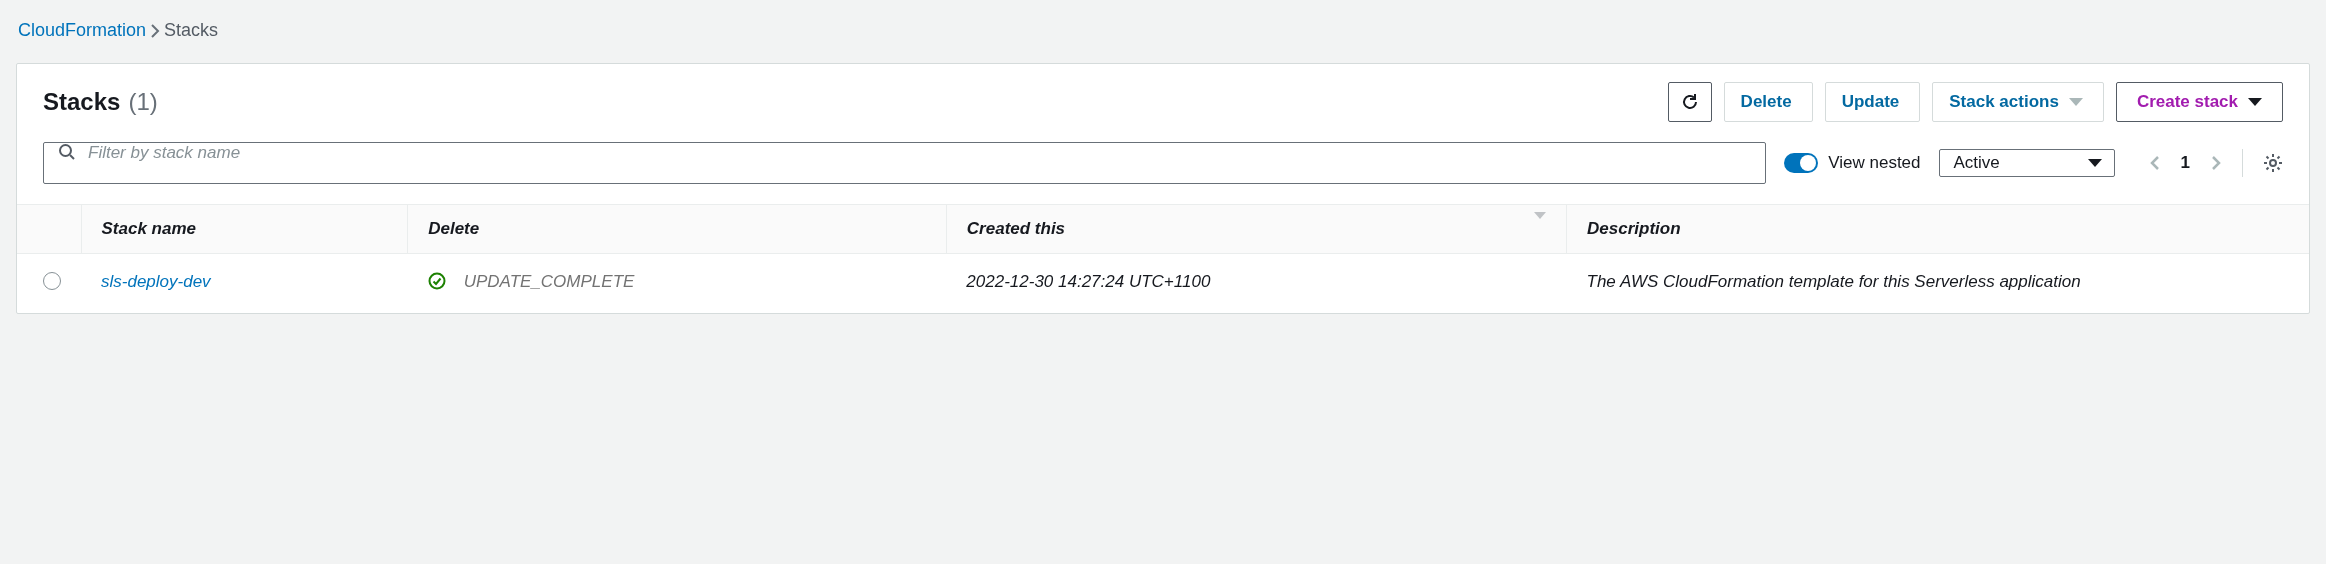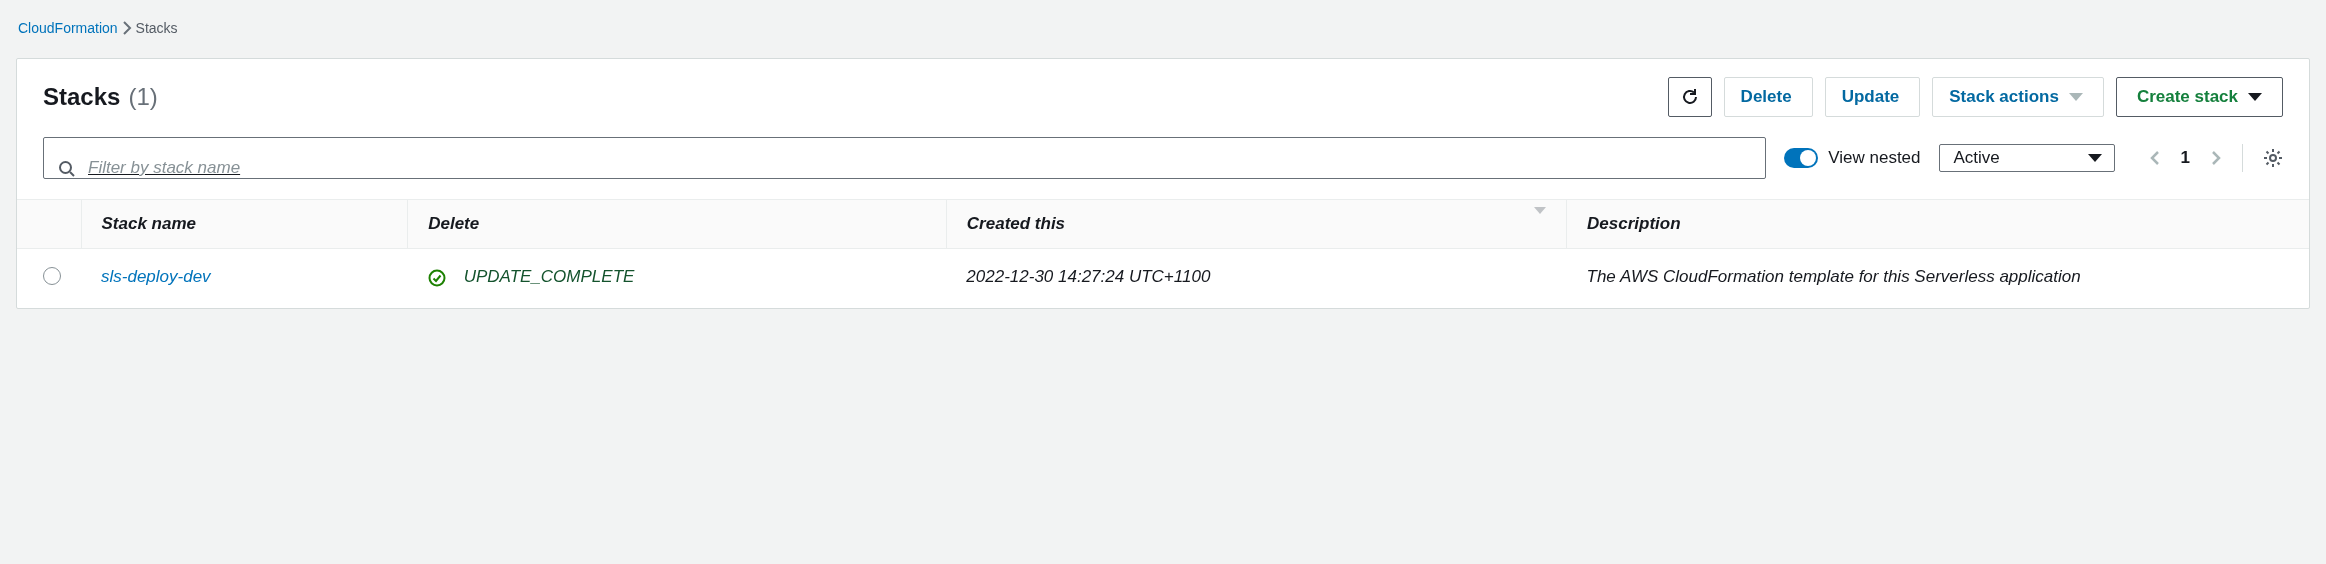--- a/index.html
+++ b/index.html
@@ -15,21 +15,21 @@
     }
     .page {
       padding: 20px 16px;
     }
     .breadcrumb {
       display: flex;
       align-items: center;
       gap: 4px;
       margin-bottom: 22px;
       padding-left: 2px;
-      font-size: 14px;
+      font-size: 18px;
     }
     .breadcrumb a {
       color: #0073bb;
       text-decoration: none;
     }
     .breadcrumb-sep {
       color: #687078;
     }
     .breadcrumb-current {
       color: #545b64;
@@ -66,21 +66,21 @@
     }
     .btn {
       display: inline-flex;
       align-items: center;
       justify-content: center;
       gap: 10px;
       height: 40px;
       padding: 0 20px;
       border: 1px solid #545b64;
       background: #fff;
-      color: #15803d;
+      color: #a21caf;
       font-size: 17px;
       font-weight: 700;
       border-radius: 2px;
       cursor: pointer;
     }
     .btn.icon-only {
       width: 44px;
       padding: 0;
     }
     .btn.disabled {
@@ -101,27 +101,26 @@
     }
     .filter-row {
       display: flex;
       align-items: center;
       gap: 18px;
       padding: 14px 26px 20px 26px;
     }
     .filter-input-wrap {
       flex: 1;
       display: flex;
-      align-items: flex-end;
+      align-items: flex-start;
       border: 1px solid #687078;
       border-radius: 2px;
       height: 42px;
       padding: 0 14px;
       gap: 12px;
-      text-decoration: underline;
     }
     .filter-input {
       flex: 1;
       border: none;
       outline: none;
       font-size: 17px;
       font-style: italic;
       color: #687078;
       background: transparent;
     }
@@ -234,23 +233,23 @@
       border-radius: 50%;
       display: inline-block;
       cursor: pointer;
     }
     .link {
       color: #0073bb;
       text-decoration: none;
     }
     .status-cell {
       display: flex;
-      align-items: flex-end;
+      align-items: flex-start;
       gap: 18px;
-      color: #14532d;
+      color: #737373;
       font-weight: 400;
     }
     .check-icon {
       color: #1d8102;
     }
     .col-sep {
       border-left: 1px solid #eaeded;
     }
     svg {
       display: block;

